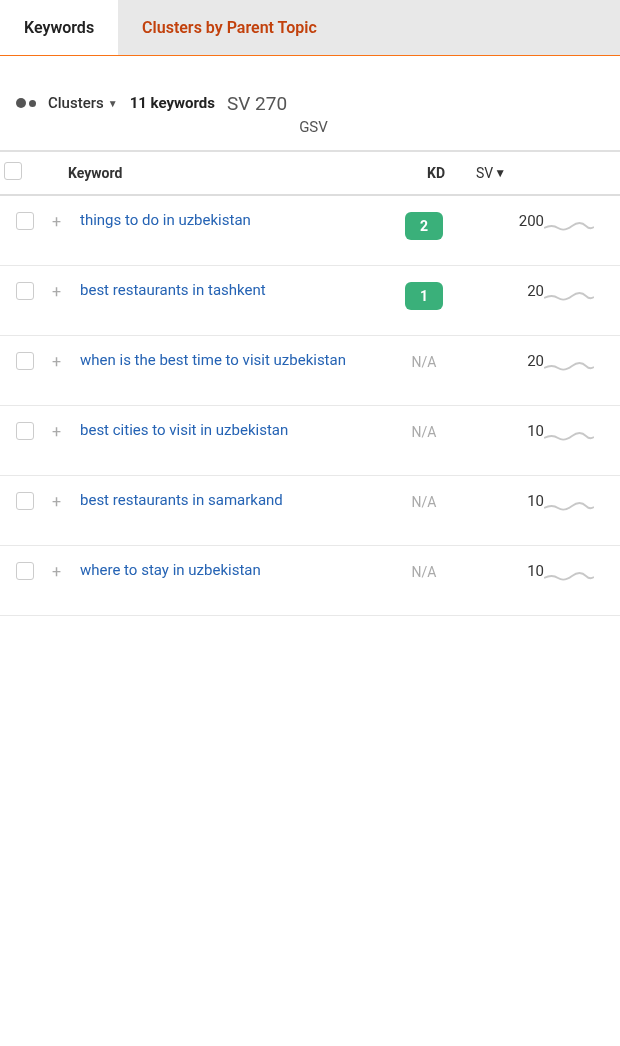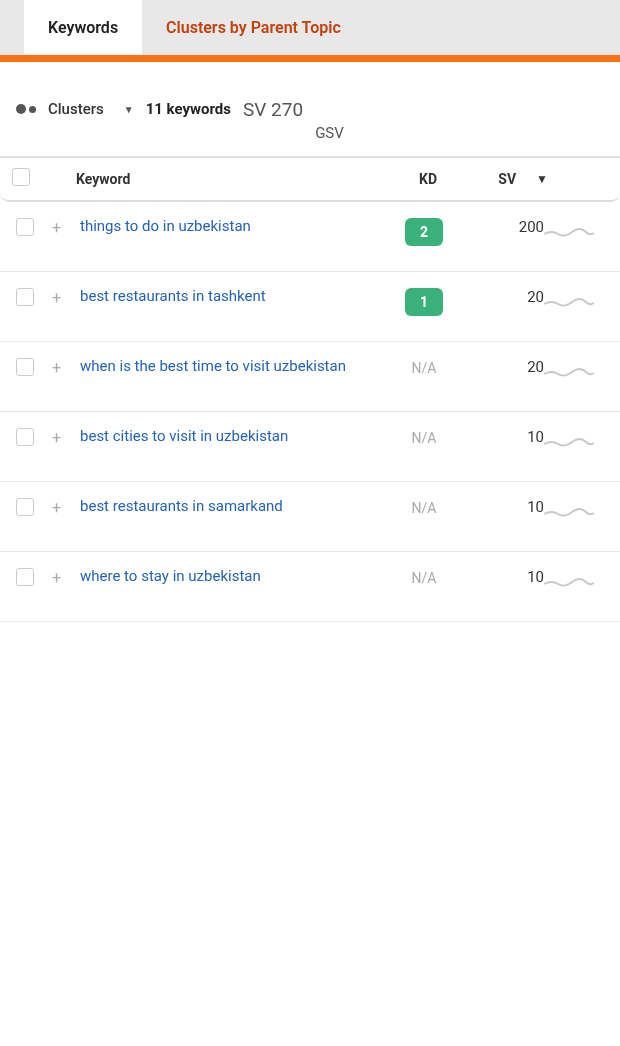--- a/index.html
+++ b/index.html
@@ -12,22 +12,21 @@
     body {
       width: 620px;
       background: #fff;
       color: #333;
     }
 
     
     .tabs {
       display: flex;
       background: #e8e8e8;
-      border-bottom: 7px solid #f97316;
-      padding-left: 24px;
+      border-bottom: 1px solid #f97316;
     }
 
     .tab {
       padding: 18px 24px;
       font-size: 16px;
       font-weight: 600;
       cursor: pointer;
       color: #333;
     }
 
@@ -63,21 +62,21 @@
     }
 
     .dot.small {
       width: 7px;
       height: 7px;
     }
 
     .clusters-btn {
       display: flex;
       align-items: center;
-      gap: 20px;
+      gap: 4px;
       font-size: 15px;
       font-weight: 500;
       color: #333;
       cursor: pointer;
     }
 
     .chevron {
       font-size: 10px;
       color: #555;
     }
@@ -96,24 +95,23 @@
     .gsv-value {
       font-size: 15px;
       color: #555;
       margin-top: 48px;
     }
 
     
     .table-header {
       display: flex;
       align-items: center;
-      padding: 10px 12px;
+      padding: 10px 4px;
       border-bottom: 2px solid #ddd;
       background: #fff;
-      border-radius: 9px;
     }
 
     .col-checkbox {
       width: 36px;
       flex-shrink: 0;
     }
 
     .col-add {
       width: 24px;
       flex-shrink: 0;
@@ -132,26 +130,25 @@
       text-align: center;
       font-size: 14px;
       font-weight: 700;
       color: #333;
     }
 
     .col-sv {
       width: 80px;
       text-align: right;
       font-size: 14px;
-      font-weight: 700;
-      color: #333;
-      display: flex;
-      align-items: center;
-      justify-content: flex-end;
-      gap: 20px;
+      font-weight: 400;
+      color: #333;
+      display: flex;
+      align-items: center;
+      gap: 1px;
     }
 
     .sort-arrow {
       font-size: 12px;
     }
 
     
     .table-row {
       display: flex;
       align-items: flex-start;

